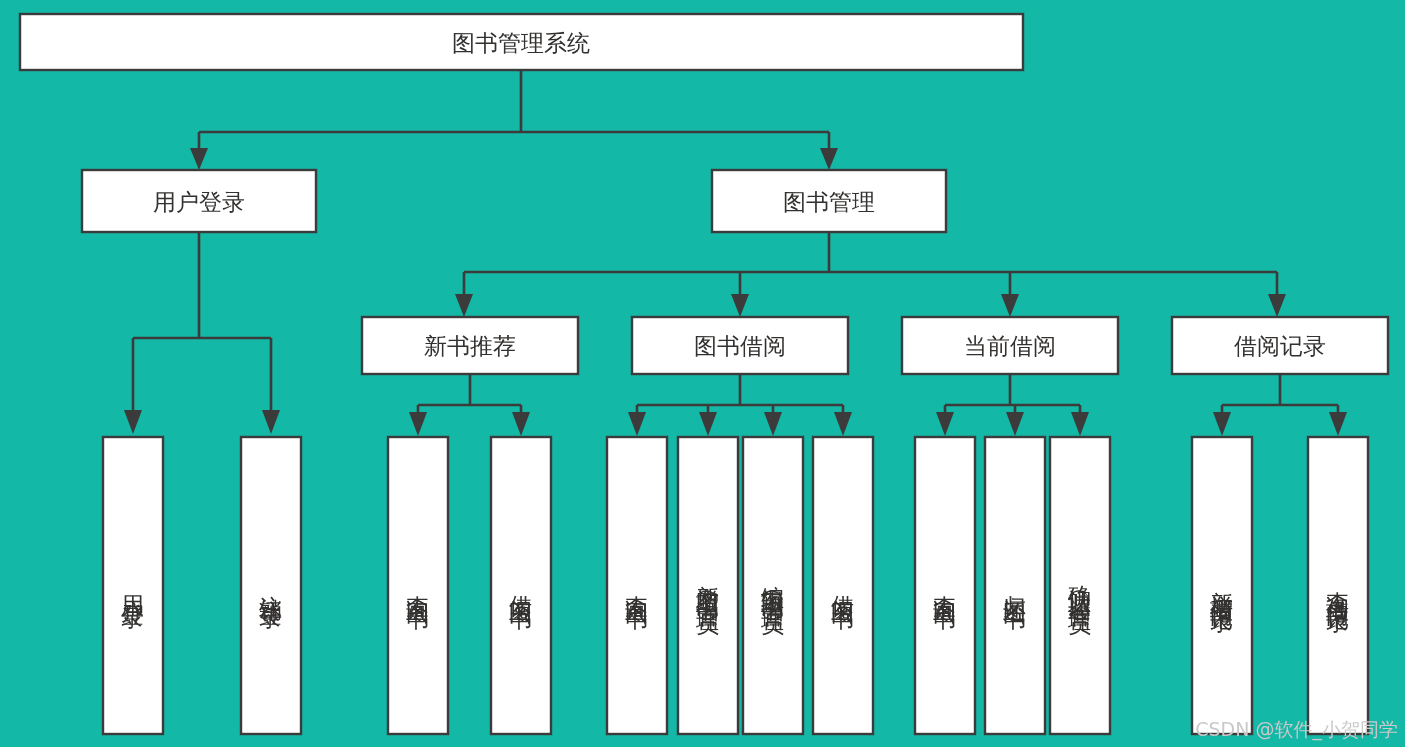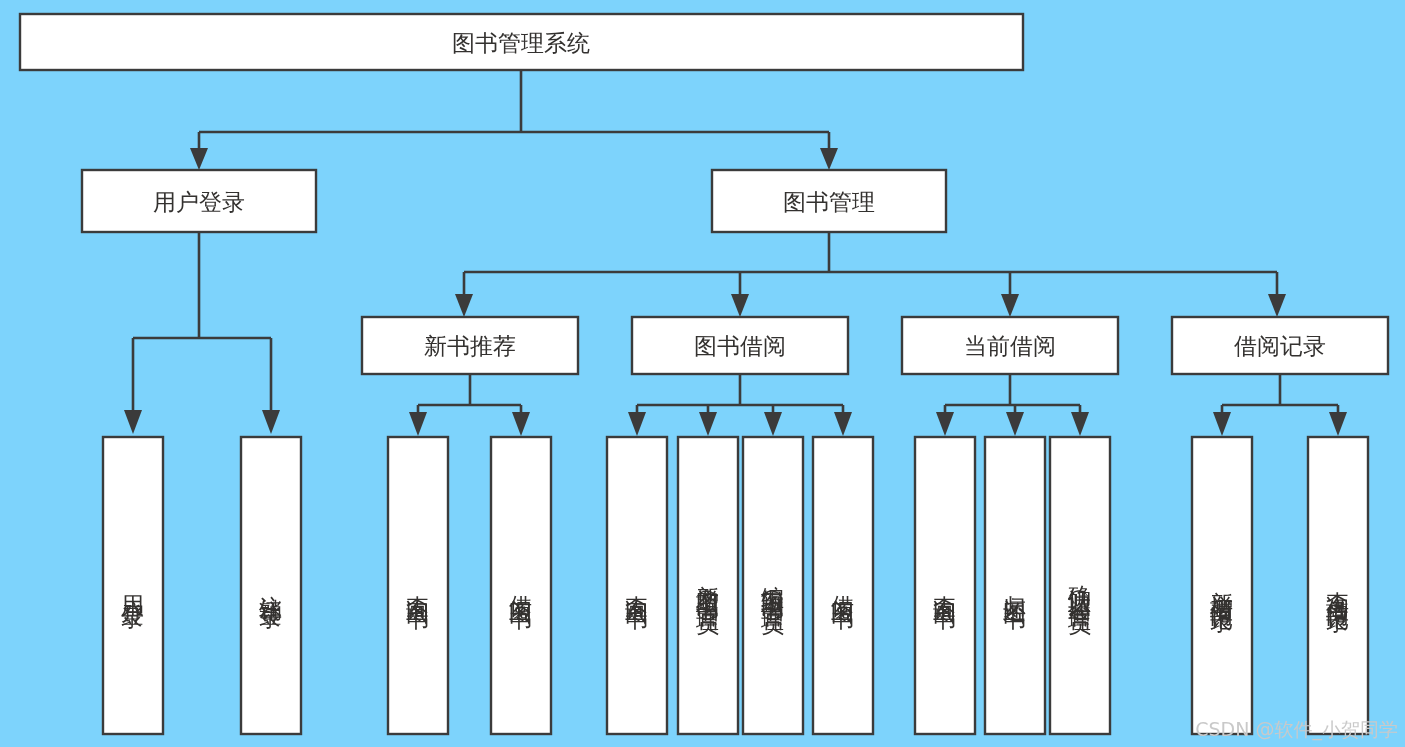--- a/index.html
+++ b/index.html
@@ -11,21 +11,21 @@
   body {
     width: 1405px;
     height: 747px;
     overflow: hidden;
     font-family: "DejaVu Sans", "Liberation Sans", sans-serif;
   }
   #diagram-root {
     position: relative;
     width: 1405px;
     height: 747px;
-    background: #7dd3fc;
+    background: #14b8a6;
   }
   svg.diagram-canvas {
     position: absolute;
     top: 0;
     left: 0;
     width: 1405px;
     height: 747px;
     display: block;
   }
   .node-box {

